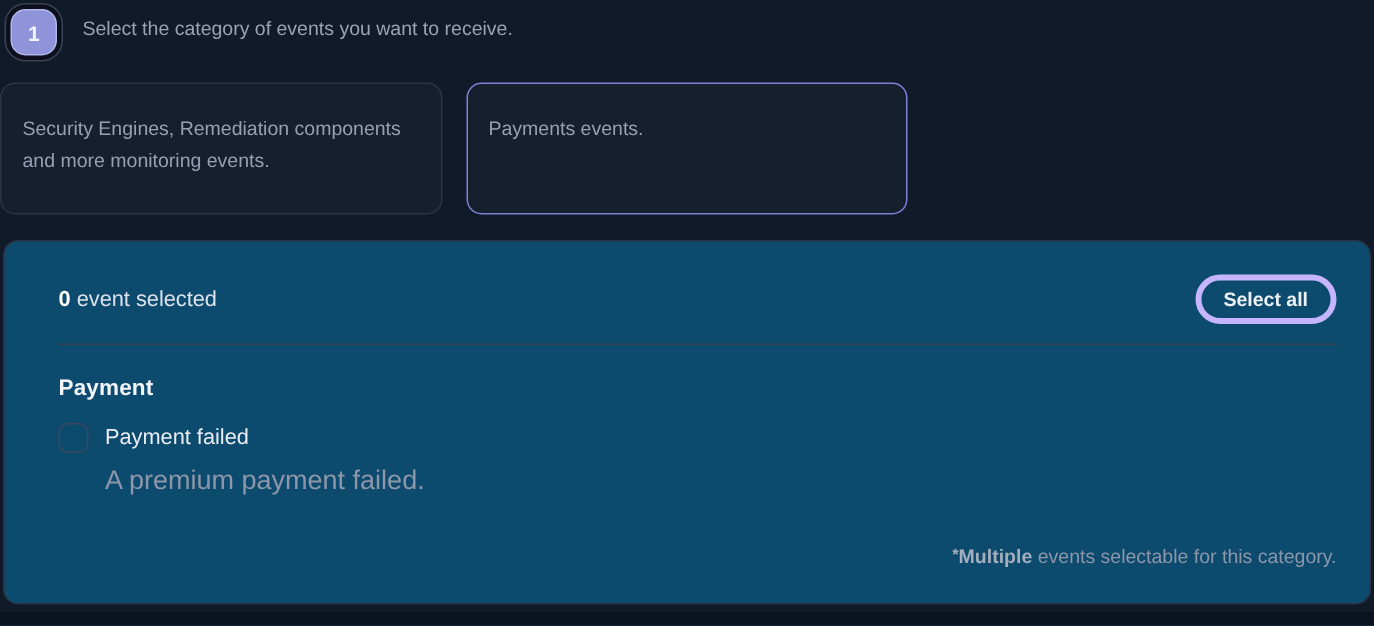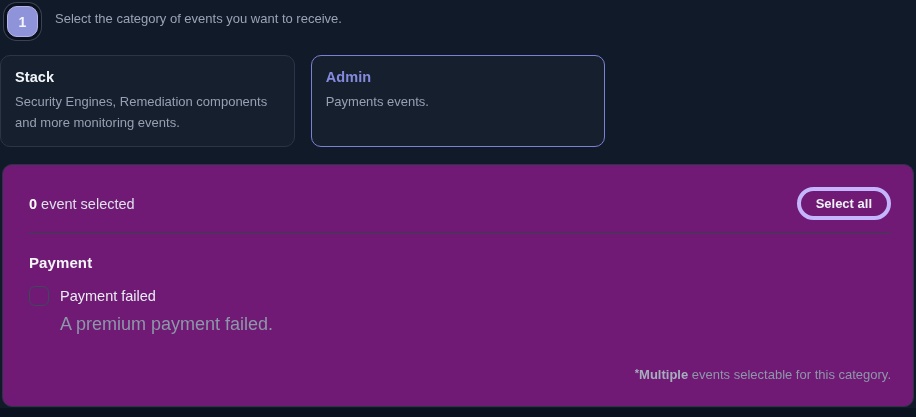--- a/index.html
+++ b/index.html
@@ -79,24 +79,24 @@
     font-size: 13px;
     line-height: 21px;
     color: #96a0b2;
   }
 
   
   .panel {
     position: relative;
     margin: 17px 2px 0 2px;
     height: 243px;
-    background: #701a75;
+    background: #0c4a6e;
     border: 1px solid #2a3444;
     border-radius: 10px;
-    padding: 22px 22px 16px 26px;
+    padding: 22px 22px 16px 36px;
   }
   .panel-header {
     display: flex;
     justify-content: space-between;
     align-items: center;
   }
   .count-line { font-size: 14.5px; color: #dde2ea; }
   .count-number { font-weight: bold; color: #ffffff; }
   .select-all-btn {
     background: transparent;
@@ -170,25 +170,23 @@
   <div class="step-badge">
     <span>1</span>
   </div>
   <div class="header-texts">
     <div class="page-subtitle">Select the category of events you want to receive.</div>
   </div>
 </div>
 
 <div class="cards">
   <div class="card">
-    <div class="card-title">Stack</div>
     <div class="card-desc">Security Engines, Remediation components and more monitoring events.</div>
   </div>
   <div class="card selected">
-    <div class="card-title">Admin</div>
     <div class="card-desc">Payments events.</div>
   </div>
 </div>
 
 <div class="panel">
   <div class="panel-header">
     <div class="count-line">
       <span class="count-number">0</span>
       <span>event selected</span>
     </div>

